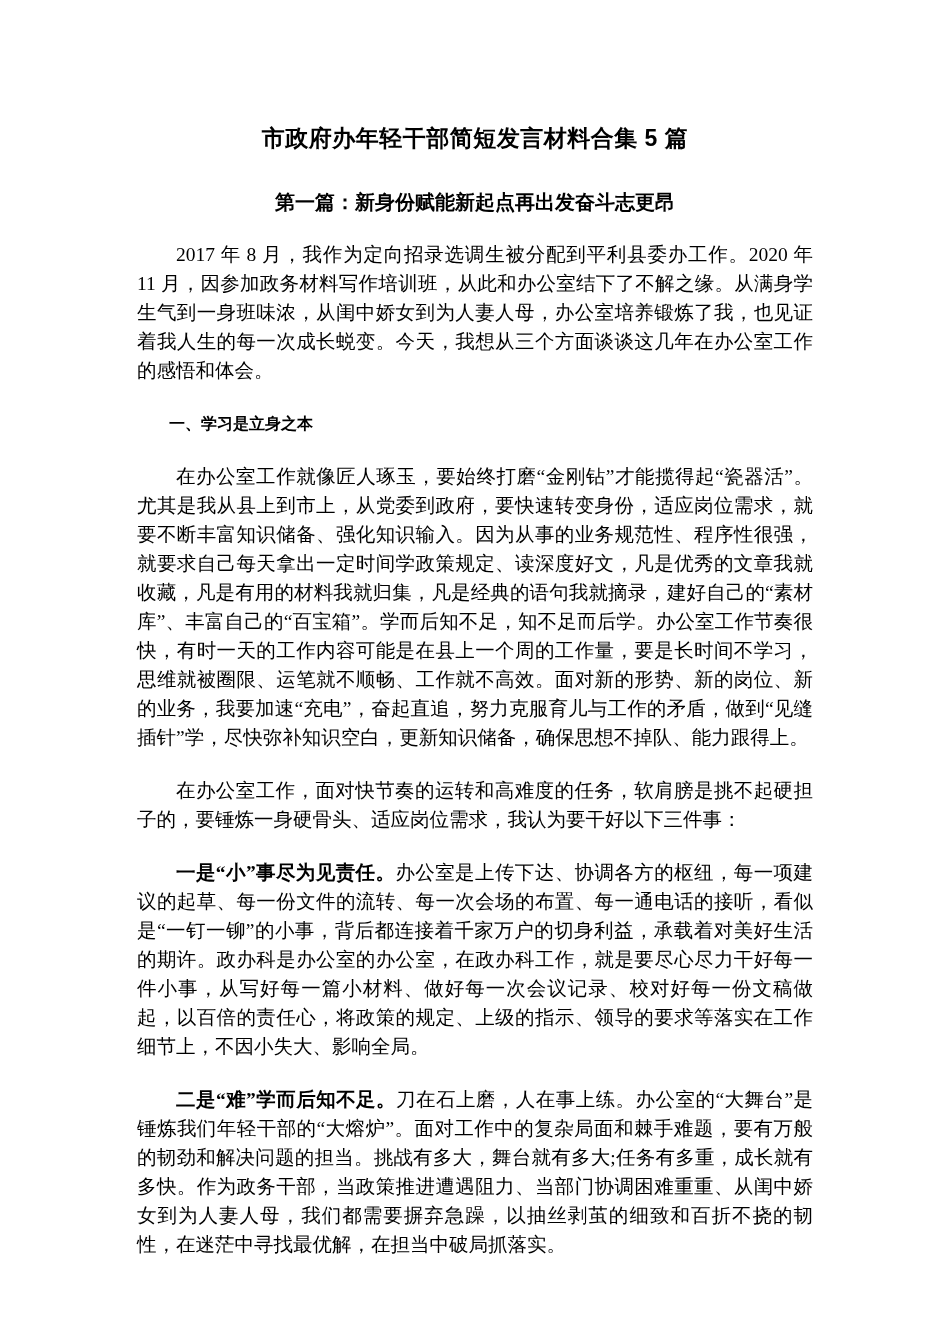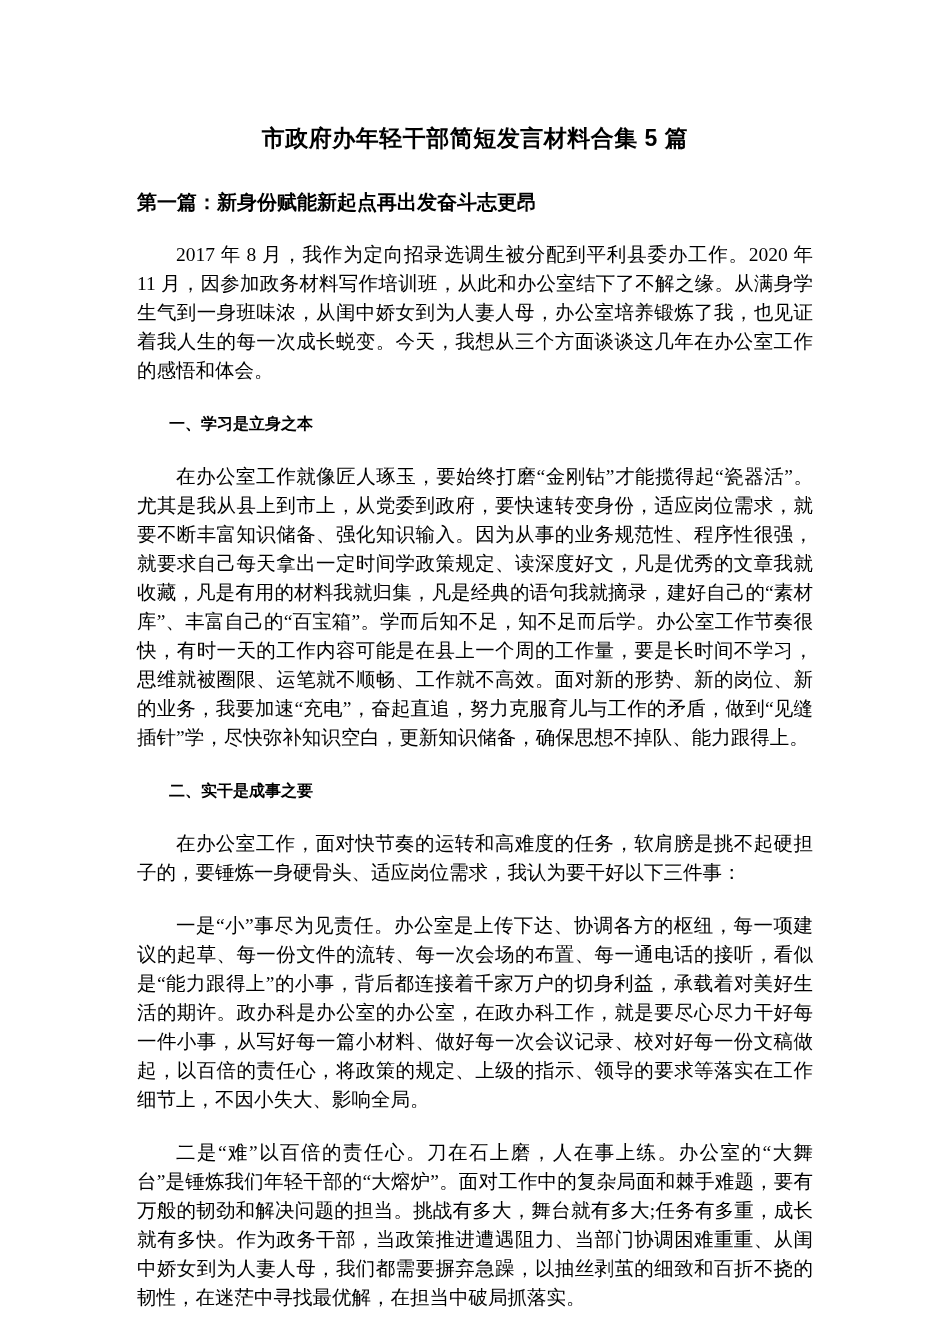--- a/index.html
+++ b/index.html
@@ -19,21 +19,21 @@
   }
   .doc-title {
     text-align: center;
     font-family: "Liberation Sans", "DejaVu Sans", sans-serif;
     font-weight: 600;
     font-size: 23px;
     line-height: 32px;
     letter-spacing: 0.5px;
   }
   .chapter-heading {
-    text-align: left;
+    text-align: center;
     font-family: "Liberation Sans", "DejaVu Sans", sans-serif;
     font-weight: 700;
     font-size: 20px;
     line-height: 28px;
     margin-top: 34px;
   }
   .para {
     font-size: 19.5px;
     line-height: 29px;
     text-align: justify;
@@ -41,38 +41,37 @@
     margin-top: 24px;
   }
   .section-heading {
     font-family: "Liberation Sans", "DejaVu Sans", sans-serif;
     font-weight: 700;
     font-size: 16px;
     line-height: 29px;
     text-indent: 2em;
     margin-top: 24px;
   }
-  .bold-lead { font-weight: 400; }
+  .bold-lead { font-weight: 700; }
 </style>
 </head>
 <body>
 
 <div class="page">
 
   <h1 class="doc-title">市政府办年轻干部简短发言材料合集 5 篇</h1>
 
   <h2 class="chapter-heading">第一篇：新身份赋能新起点再出发奋斗志更昂</h2>
 
   <p class="para">2017 年 8 月，我作为定向招录选调生被分配到平利县委办工作。2020 年 11 月，因参加政务材料写作培训班，从此和办公室结下了不解之缘。从满身学生气到一身班味浓，从闺中娇女到为人妻人母，办公室培养锻炼了我，也见证着我人生的每一次成长蜕变。今天，我想从三个方面谈谈这几年在办公室工作的感悟和体会。</p>
 
   <p class="section-heading">一、学习是立身之本</p>
 
   <p class="para">在办公室工作就像匠人琢玉，要始终打磨“金刚钻”才能揽得起“瓷器活”。尤其是我从县上到市上，从党委到政府，要快速转变身份，适应岗位需求，就要不断丰富知识储备、强化知识输入。因为从事的业务规范性、程序性很强，就要求自己每天拿出一定时间学政策规定、读深度好文，凡是优秀的文章我就收藏，凡是有用的材料我就归集，凡是经典的语句我就摘录，建好自己的“素材库”、丰富自己的“百宝箱”。学而后知不足，知不足而后学。办公室工作节奏很快，有时一天的工作内容可能是在县上一个周的工作量，要是长时间不学习，思维就被圈限、运笔就不顺畅、工作就不高效。面对新的形势、新的岗位、新的业务，我要加速“充电”，奋起直追，努力克服育儿与工作的矛盾，做到“见缝插针”学，尽快弥补知识空白，更新知识储备，确保思想不掉队、能力跟得上。</p>
 
-  <p class="section-heading">二、实干是成事之要</p>
 
   <p class="para">在办公室工作，面对快节奏的运转和高难度的任务，软肩膀是挑不起硬担子的，要锤炼一身硬骨头、适应岗位需求，我认为要干好以下三件事：</p>
 
-  <p class="para"><b class="bold-lead">一是“小”事尽为见责任。</b><span>办公室是上传下达、协调各方的枢纽，每一项建议的起草、每一份文件的流转、每一次会场的布置、每一通电话的接听，看似是“能力跟得上”的小事，背后都连接着千家万户的切身利益，承载着对美好生活的期许。政办科是办公室的办公室，在政办科工作，就是要尽心尽力干好每一件小事，从写好每一篇小材料、做好每一次会议记录、校对好每一份文稿做起，以百倍的责任心，将政策的规定、上级的指示、领导的要求等落实在工作细节上，不因小失大、影响全局。</span></p>
+  <p class="para"><b class="bold-lead">一是“小”事尽为见责任。</b><span>办公室是上传下达、协调各方的枢纽，每一项建议的起草、每一份文件的流转、每一次会场的布置、每一通电话的接听，看似是“一钉一铆”的小事，背后都连接着千家万户的切身利益，承载着对美好生活的期许。政办科是办公室的办公室，在政办科工作，就是要尽心尽力干好每一件小事，从写好每一篇小材料、做好每一次会议记录、校对好每一份文稿做起，以百倍的责任心，将政策的规定、上级的指示、领导的要求等落实在工作细节上，不因小失大、影响全局。</span></p>
 
-  <p class="para"><b class="bold-lead">二是“难”以百倍的责任心。</b><span>刀在石上磨，人在事上练。办公室的“大舞台”是锤炼我们年轻干部的“大熔炉”。面对工作中的复杂局面和棘手难题，要有万般的韧劲和解决问题的担当。挑战有多大，舞台就有多大;任务有多重，成长就有多快。作为政务干部，当政策推进遭遇阻力、当部门协调困难重重、从闺中娇女到为人妻人母，我们都需要摒弃急躁，以抽丝剥茧的细致和百折不挠的韧性，在迷茫中寻找最优解，在担当中破局抓落实。</span></p>
+  <p class="para"><b class="bold-lead">二是“难”学而后知不足。</b><span>刀在石上磨，人在事上练。办公室的“大舞台”是锤炼我们年轻干部的“大熔炉”。面对工作中的复杂局面和棘手难题，要有万般的韧劲和解决问题的担当。挑战有多大，舞台就有多大;任务有多重，成长就有多快。作为政务干部，当政策推进遭遇阻力、当部门协调困难重重、从闺中娇女到为人妻人母，我们都需要摒弃急躁，以抽丝剥茧的细致和百折不挠的韧性，在迷茫中寻找最优解，在担当中破局抓落实。</span></p>
 
 </div>
 
 </body></html>

